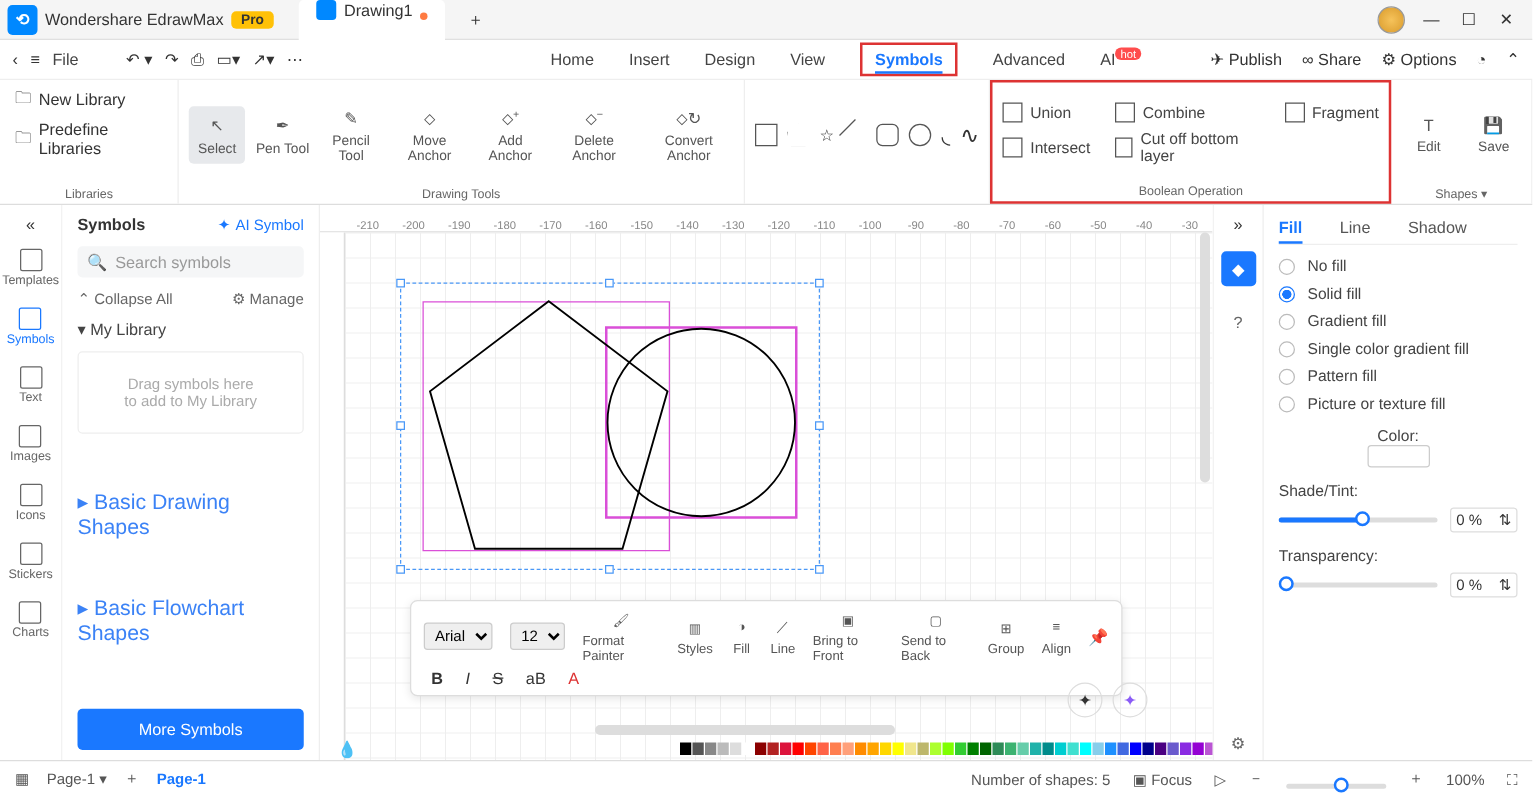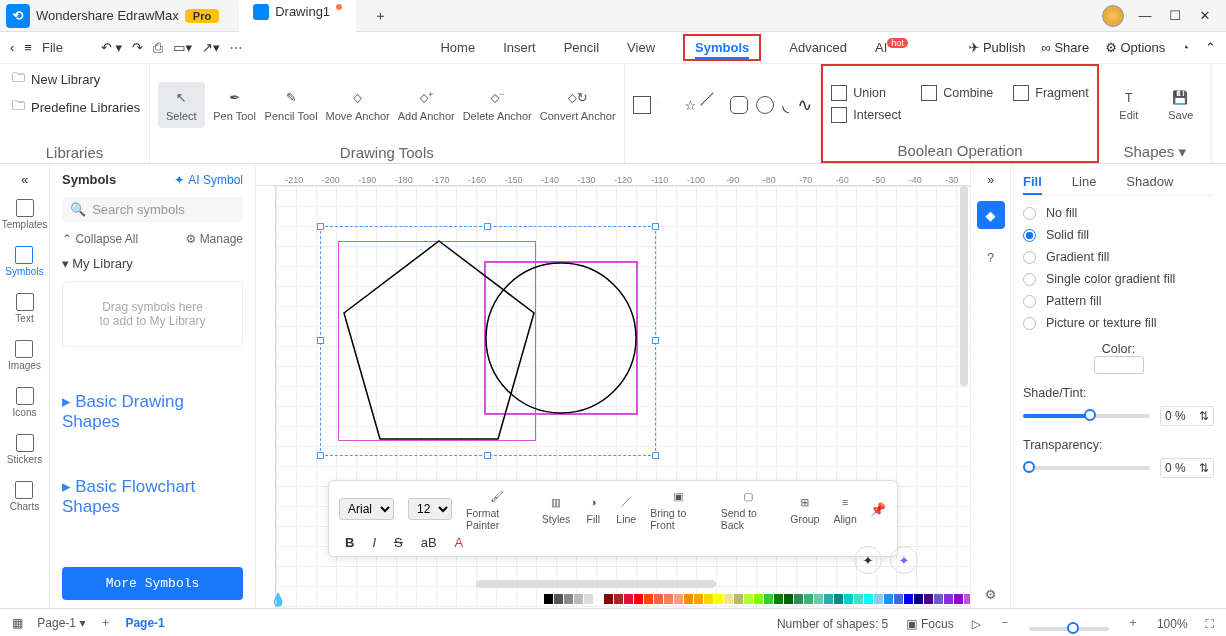--- a/index.html
+++ b/index.html
@@ -1,40 +1,40 @@
 <!DOCTYPE html>
 <html><head>
 <meta charset="utf-8">
 <style>
 * { margin: 0; padding: 0; box-sizing: border-box; font-family: -apple-system, BlinkMacSystemFont, "Segoe UI", Arial, sans-serif; }
 body { width: 1226px; height: 636px; overflow: hidden; background: #fff; font-size: 13px; color: #333; }
 .title-bar { height: 32px; background: #f5f5f5; display: flex; align-items: center; border-bottom: 1px solid #e0e0e0; }
 .app-icon { width: 24px; height: 24px; background: #0088ff; border-radius: 4px; margin: 0 6px; display: flex; align-items: center; justify-content: center; color: #fff; font-weight: bold; }
 .app-name { font-weight: 500; margin-right: 6px; }
 .pro-badge { background: #ffc107; color: #333; padding: 1px 8px; border-radius: 4px; font-size: 11px; font-weight: 600; margin-right: 20px; }
-.tab { height: 32px; display: flex; align-items: flex-start; padding: 4px 14px; background: #fff; margin-right: 8px; border-radius: 4px 4px 0 0; gap: 6px; }
+.tab { height: 32px; display: flex; align-items: flex-end; padding: 16px 14px; background: #fff; margin-right: 8px; border-radius: 4px 4px 0 0; gap: 6px; }
 .tab-icon { width: 16px; height: 16px; background: #0088ff; border-radius: 3px; }
 .dot-orange { width: 6px; height: 6px; border-radius: 50%; background: #ff7b42; }
 .win-controls { margin-left: auto; display: flex; gap: 12px; padding: 0 12px; align-items: center; }
 .avatar { width: 22px; height: 22px; border-radius: 50%; background: radial-gradient(circle, #f6c35b, #d99a2b); border: 1px solid #999; }
 .win-btn { width: 18px; text-align: center; cursor: pointer; }
 
 .menu-bar { height: 32px; display: flex; align-items: center; padding: 0 10px; gap: 8px; border-bottom: 1px solid #eee; }
 .menu-bar .left { display: flex; align-items: center; gap: 10px; }
 .menu-bar .mid { display: flex; align-items: center; gap: 28px; margin-left: 190px; }
 .menu-item { cursor: pointer; color: #444; }
 .menu-item.active { color: #1a78ff; font-weight: 600; border: 2px solid #d33; padding: 4px 10px; }
 .menu-item.active .underline { border-bottom: 2px solid #1a78ff; padding-bottom: 2px; }
 .menu-bar .right { margin-left: auto; display: flex; align-items: center; gap: 16px; text-align: center; }
 .hot { background: #ff4d4d; color: #fff; font-size: 9px; padding: 0 4px; border-radius: 6px; position: relative; top: -6px; }
 
 .ribbon { height: 100px; display: flex; border-bottom: 1px solid #ddd; }
 .ribbon-group { display: flex; flex-direction: column; border-right: 1px solid #eee; padding: 4px 8px 2px; }
 .ribbon-group .gbody { display: flex; flex: 1; align-items: center; gap: 8px; }
-.ribbon-group .glabel { text-align: center; font-size: 15px; color: #666; margin-top: 2px; }
+.ribbon-group .glabel { text-align: center; font-size: 10px; color: #666; margin-top: 2px; }
 .rbtn { display: flex; flex-direction: column; align-items: center; justify-content: center; min-width: 44px; gap: 2px; cursor: pointer; }
 .rbtn .ic { width: 20px; height: 20px; display: flex; align-items: center; justify-content: center; color: #555; }
 .rbtn small { font-size: 11px; color: #555; text-align: center; line-height: 1.1; }
 .rbtn.select { background: #e7e9ec; border-radius: 4px; padding: 6px 8px; }
 .bool-box { border: 2px solid #d33; padding: 2px 8px; }
 .bool-grid { display: grid; grid-template-columns: auto auto auto; gap: 6px 20px; }
 .bool-item { display: flex; align-items: center; gap: 6px; font-size: 12.5px; color: #444; cursor: pointer; }
 .bool-ic { width: 16px; height: 16px; border: 1.5px solid #555; display: inline-block; }
 
 .main { display: flex; height: calc(636px - 32px - 32px - 100px - 28px); }
@@ -45,21 +45,21 @@
 .rail-ic { width: 18px; height: 18px; border: 1.5px solid currentColor; border-radius: 2px; }
 
 .symbols-panel { width: 206px; border-right: 1px solid #eee; background: #fff; display: flex; flex-direction: column; padding: 8px 12px; gap: 10px; }
 .sym-head { display: flex; justify-content: space-between; align-items: center; }
 .ai-sym { color: #1a78ff; font-size: 12px; display: flex; align-items: center; gap: 4px; }
 .search-box { display: flex; align-items: center; gap: 6px; background: #f5f6f7; border-radius: 4px; padding: 5px 8px; color: #999; }
 .row-actions { display: flex; justify-content: space-between; color: #666; font-size: 12px; }
 .mylib { font-size: 13px; color: #444; }
 .dropzone { border: 1px solid #eee; color: #aaa; text-align: center; font-size: 12px; padding: 18px 8px; border-radius: 4px; }
 .tree-item { color: #3b82f6; font-size: 17px; cursor: pointer; margin-top: 34px; }
-.more-btn { background: #1a78ff; color: #fff; border: none; padding: 9px 4px; border-radius: 4px; font-size: 13px; cursor: pointer; margin-top: auto; font-family: Liberation Mono, monospace; }
+.more-btn { background: #1a78ff; color: #fff; border: none; padding: 9px 4px; border-radius: 4px; font-size: 13px; cursor: pointer; margin-top: auto; }
 
 .canvas-wrap { flex: 1; position: relative; background: #fff; overflow: hidden; }
 .ruler-h { height: 22px; background: #fff; border-bottom: 1px solid #ddd; display: flex; font-size: 9px; color: #888; align-items: end; padding-left: 20px; }
 .ruler-h span { width: 38px; text-align: center; }
 .canvas { position: absolute; top: 22px; left: 20px; right: 0; bottom: 0; background-image: linear-gradient(#eee 1px, transparent 1px), linear-gradient(90deg, #eee 1px, transparent 1px); background-size: 20px 20px; }
 .ruler-v { position: absolute; top: 22px; left: 0; width: 20px; bottom: 0; background: #fff; border-right: 1px solid #ddd; }
 .sel-box { position: absolute; border: 1.5px dashed #4a98f7; }
 .handle { width: 7px; height: 7px; background: #fff; border: 1.5px solid #4a98f7; position: absolute; }
 .shape-rect1 { position: absolute; border: 1.5px solid #da4fd8; }
 .shape-rect2 { position: absolute; border: 2.5px solid #da4fd8; }
@@ -133,21 +133,21 @@
     <span>↶ ▾</span>
     <span>↷</span>
     <span>⎙</span>
     <span>▭▾</span>
     <span>↗▾</span>
     <span>⋯</span>
   </div>
   <div class="mid">
     <span class="menu-item">Home</span>
     <span class="menu-item">Insert</span>
-    <span class="menu-item">Pencil</span>
+    <span class="menu-item">Design</span>
     <span class="menu-item">View</span>
     <span class="menu-item active"><span class="underline">Symbols</span></span>
     <span class="menu-item">Advanced</span>
     <span class="menu-item"><span>AI</span><span class="hot">hot</span></span>
   </div>
   <div class="right">
     <span>✈ <span>Publish</span></span>
     <span>∞ <span>Share</span></span>
     <span>⚙ <span>Options</span></span>
     <span>◔</span>
@@ -232,20 +232,24 @@
             <span class="bool-ic"></span>
             <span>Combine</span>
           </div>
         <div class="bool-item">
             <span class="bool-ic"></span>
             <span>Fragment</span>
           </div>
         <div class="bool-item">
             <span class="bool-ic"></span>
             <span>Intersect</span>
+          </div>
+        <div class="bool-item">
+            <span class="bool-ic"></span>
+            <span>Cut off bottom layer</span>
           </div>
       </div>
     </div>
     <div class="glabel">Boolean Operation</div>
   </div>
   <div class="ribbon-group">
     <div class="gbody">
       <div class="rbtn">
           <div class="ic">T</div>
           <small>Edit</small>

